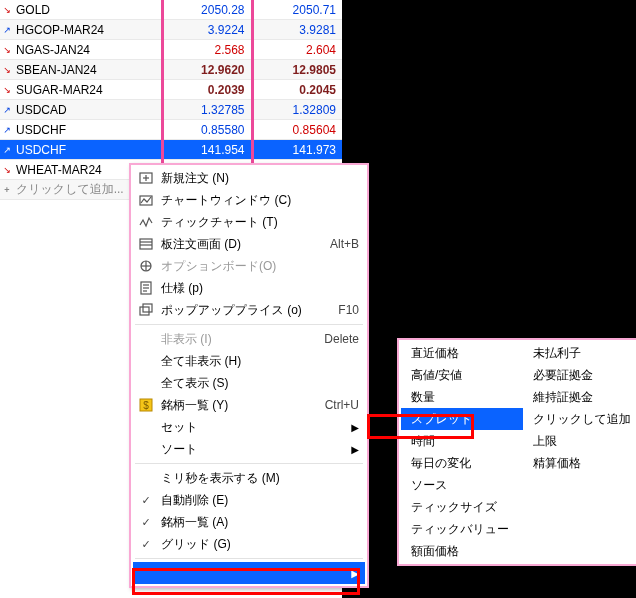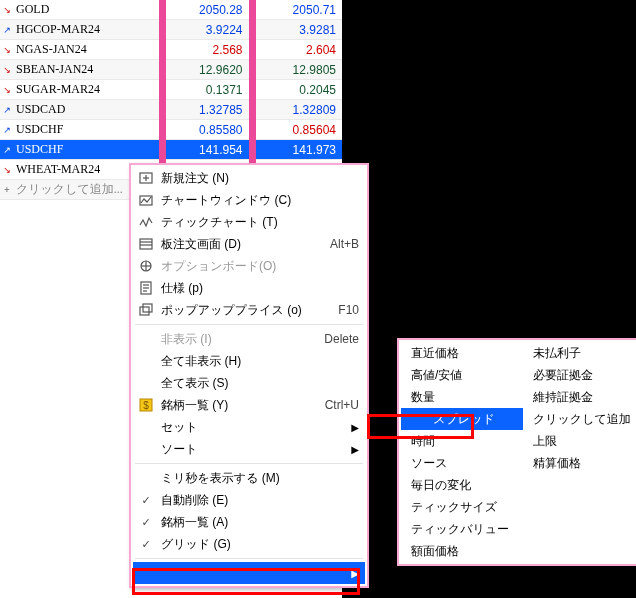--- a/index.html
+++ b/index.html
@@ -40,28 +40,28 @@
     white-space: nowrap;
     overflow: hidden;
   }
   .watch tr:nth-child(even) td { background: #f7f7f7; }
   .watch tr.odd td { background: #fff; }
   .watch tr.sel td {
     background: #0a63ff;
     color: #fff;
   }
   .watch td.num { text-align: right; font-variant-numeric: tabular-nums; }
-  .watch td.sym { padding-left: 2px; font-family: Liberation Serif, serif; }
+  .watch td.sym { padding-left: 2px; }
   .watch td.arrow { padding: 0; text-align: center; font-size: 9px; }
 
   .blue { color: #0040e0; }
   .red  { color: #d00000; }
-  .black{ color: #14532d; }
-
-  .watch tr td.num { border-left: 7px solid #ec4899; }
+  .black{ color: #7f1d1d; font-weight: bold; }
+
+  .watch tr td.num { border-left: 3px solid #ec4899; }
 
   .add-row td { color: #888; }
   .plus { color: #888; font-weight: bold; }
 
   
   .ctx {
     position: absolute;
     background: #fff;
     border: 2px solid #f9a8d4;
     box-shadow: 2px 2px 4px rgba(0,0,0,0.25);
@@ -92,21 +92,20 @@
   .ctx .sep {
     height: 1px;
     margin: 3px 2px;
     background: #e2e2e2;
   }
   .ctx .disabled { color: #9a9a9a; }
 
   .ctx .row.selected {
     background: #0a63ff;
     color: #fff;
-    text-align: center;
   }
 
   .red-frame {
     position: absolute;
     border: 3px solid #ff0000;
     pointer-events: none;
     box-sizing: border-box;
   }
 
   
@@ -158,21 +157,21 @@
         </tr>
         <tr class="">
           <td class="arrow red">↘</td>
           <td class="sym">SBEAN-JAN24</td>
           <td class="num black">12.9620</td>
           <td class="num black">12.9805</td>
         </tr>
         <tr class="odd">
           <td class="arrow red">↘</td>
           <td class="sym">SUGAR-MAR24</td>
-          <td class="num black">0.1371</td>
+          <td class="num black">0.2039</td>
           <td class="num black">0.2045</td>
         </tr>
         <tr class="">
           <td class="arrow blue">↗</td>
           <td class="sym">USDCAD</td>
           <td class="num blue">1.32785</td>
           <td class="num blue">1.32809</td>
         </tr>
         <tr class="odd">
           <td class="arrow blue">↗</td>
@@ -346,24 +345,24 @@
         <div class="row">
           <span class="label">数量</span>
         </div>
         <div class="row selected">
           <span class="label">スプレッド</span>
         </div>
         <div class="row">
           <span class="label">時間</span>
         </div>
         <div class="row">
+          <span class="label">毎日の変化</span>
+        </div>
+        <div class="row">
           <span class="label">ソース</span>
-        </div>
-        <div class="row">
-          <span class="label">毎日の変化</span>
         </div>
         <div class="row">
           <span class="label">ティックサイズ</span>
         </div>
         <div class="row">
           <span class="label">ティックバリュー</span>
         </div>
         <div class="row">
           <span class="label">額面価格</span>
         </div>

